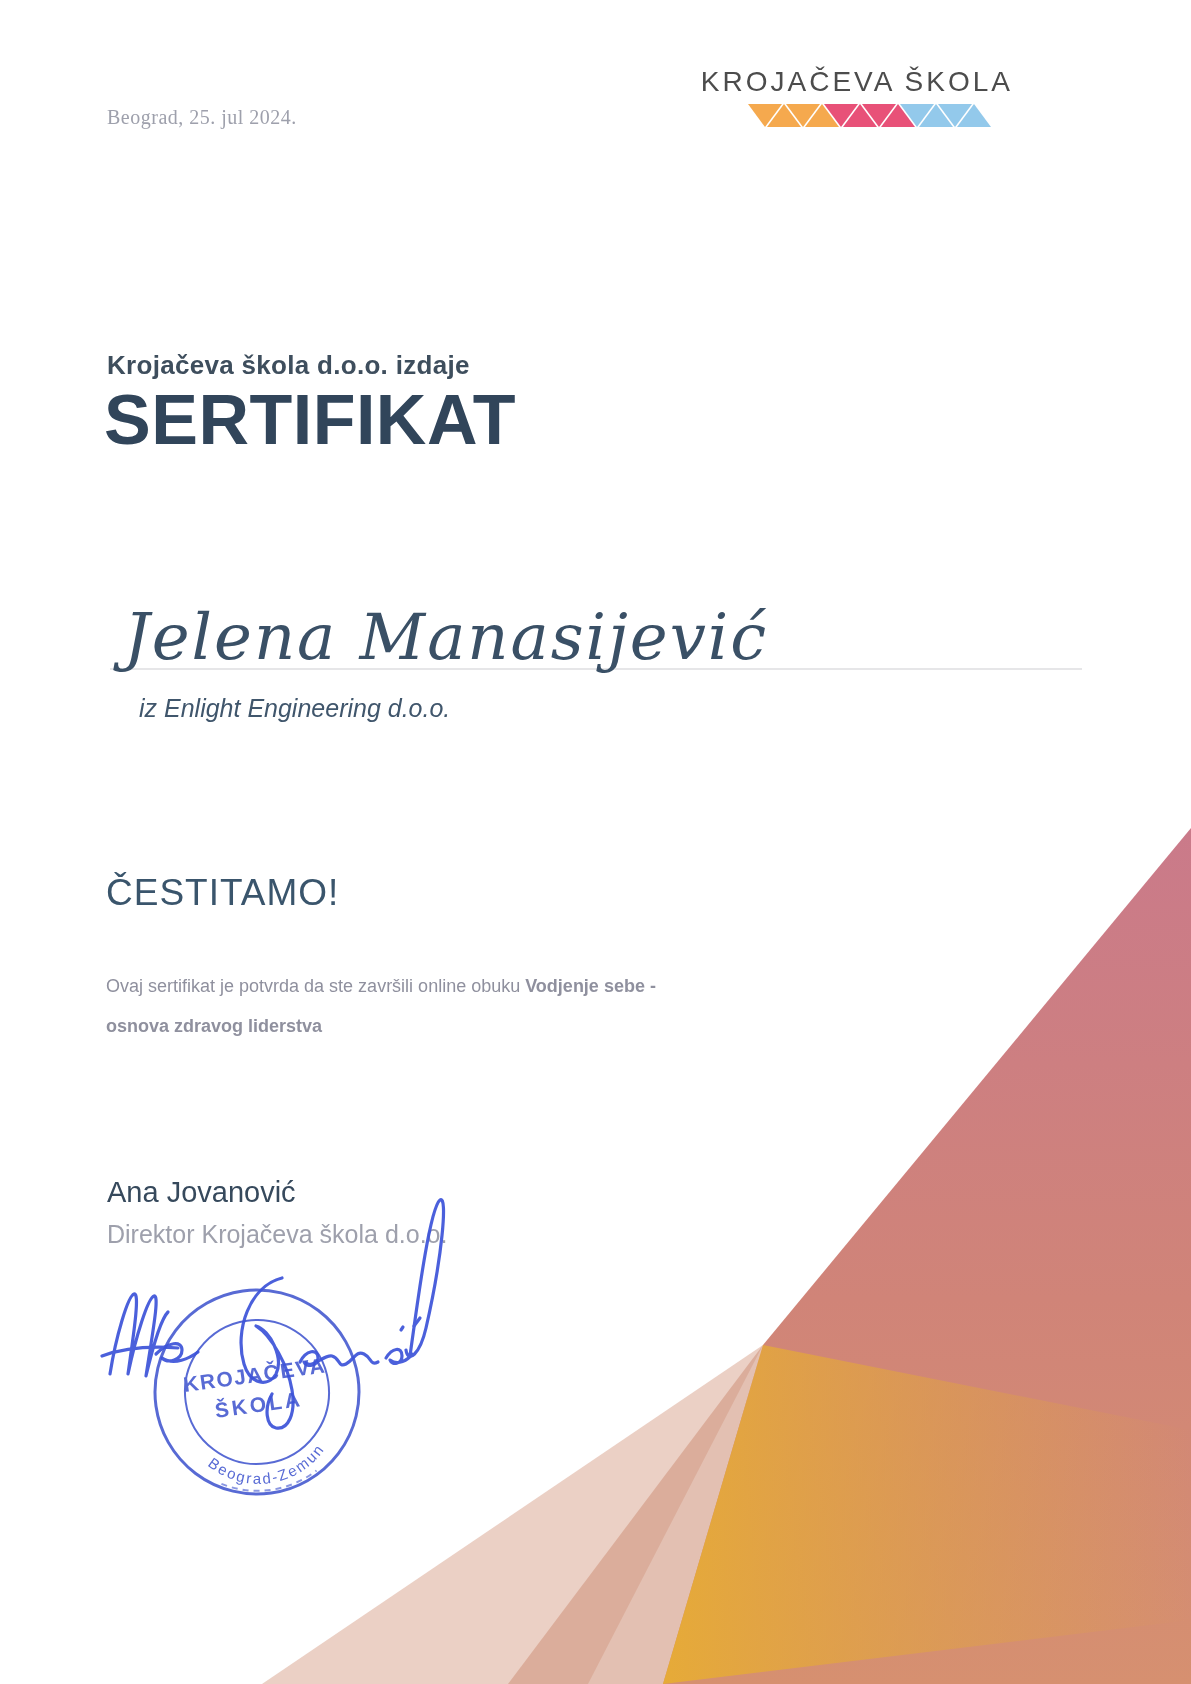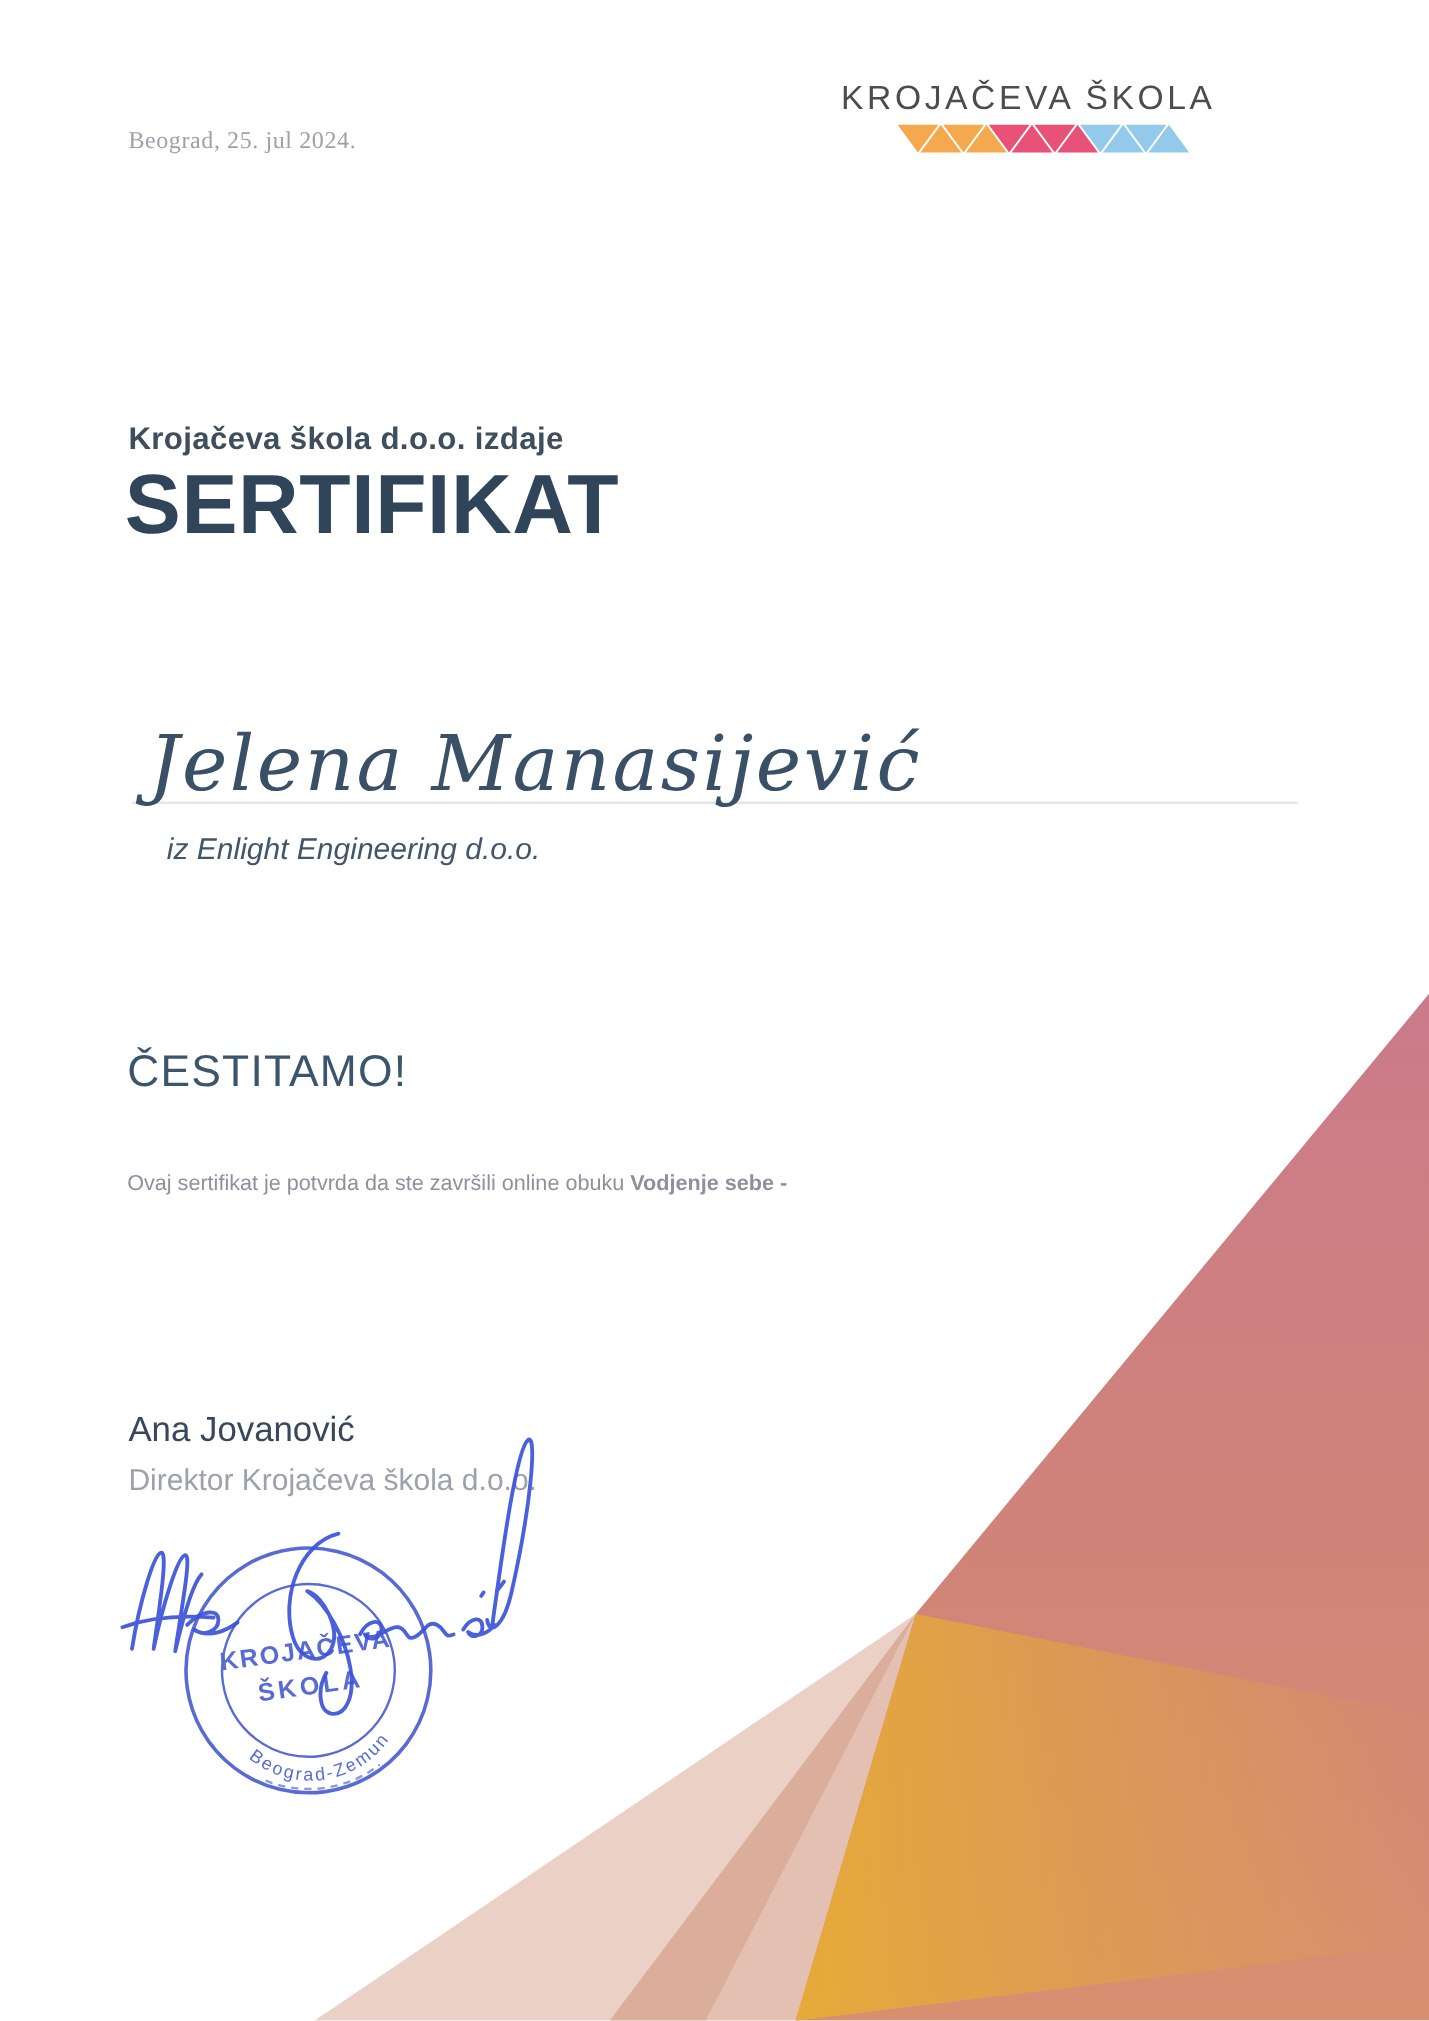--- a/index.html
+++ b/index.html
@@ -83,21 +83,21 @@
       </div>
 
     <div class="abs issuer">Krojačeva škola d.o.o. izdaje</div>
     <div class="abs cert-title">SERTIFIKAT</div>
 
     <div class="abs name-line"></div>
     <div class="abs recipient-name">Jelena Manasijević</div>
     <div class="abs recipient-company">iz Enlight Engineering d.o.o.</div>
 
     <div class="abs congrats-heading">ČESTITAMO!</div>
-    <p class="abs congrats-body"><span>Ovaj sertifikat je potvrda da ste završili online obuku </span><strong>Vodjenje sebe -</strong><br></p>
+    <p class="abs congrats-body"><span>Ovaj sertifikat je potvrda da ste završili online obuku </span><strong>Vodjenje sebe -</strong><br><strong>osnova zdravog liderstva</strong></p>
 
     <div class="abs signer-name">Ana Jovanović</div>
     <div class="abs signer-title">Direktor Krojačeva škola d.o.o.</div>
 
     <svg class="abs stamp" width="220" height="220" viewBox="0 0 220 220">
       <g transform="rotate(-8 110 110)" stroke="#4156CF" fill="none">
         <circle cx="110" cy="110" r="102" stroke-width="3"></circle>
         <circle cx="110" cy="110" r="72" stroke-width="2"></circle>
         <path d="M62,196 A 96,96 0 0 0 158,196" stroke-width="2" stroke-dasharray="6 5" opacity="0.7"></path>
         <path id="arcB" d="M 30,122 A 80,80 0 0 0 190,122" stroke="none"></path>

